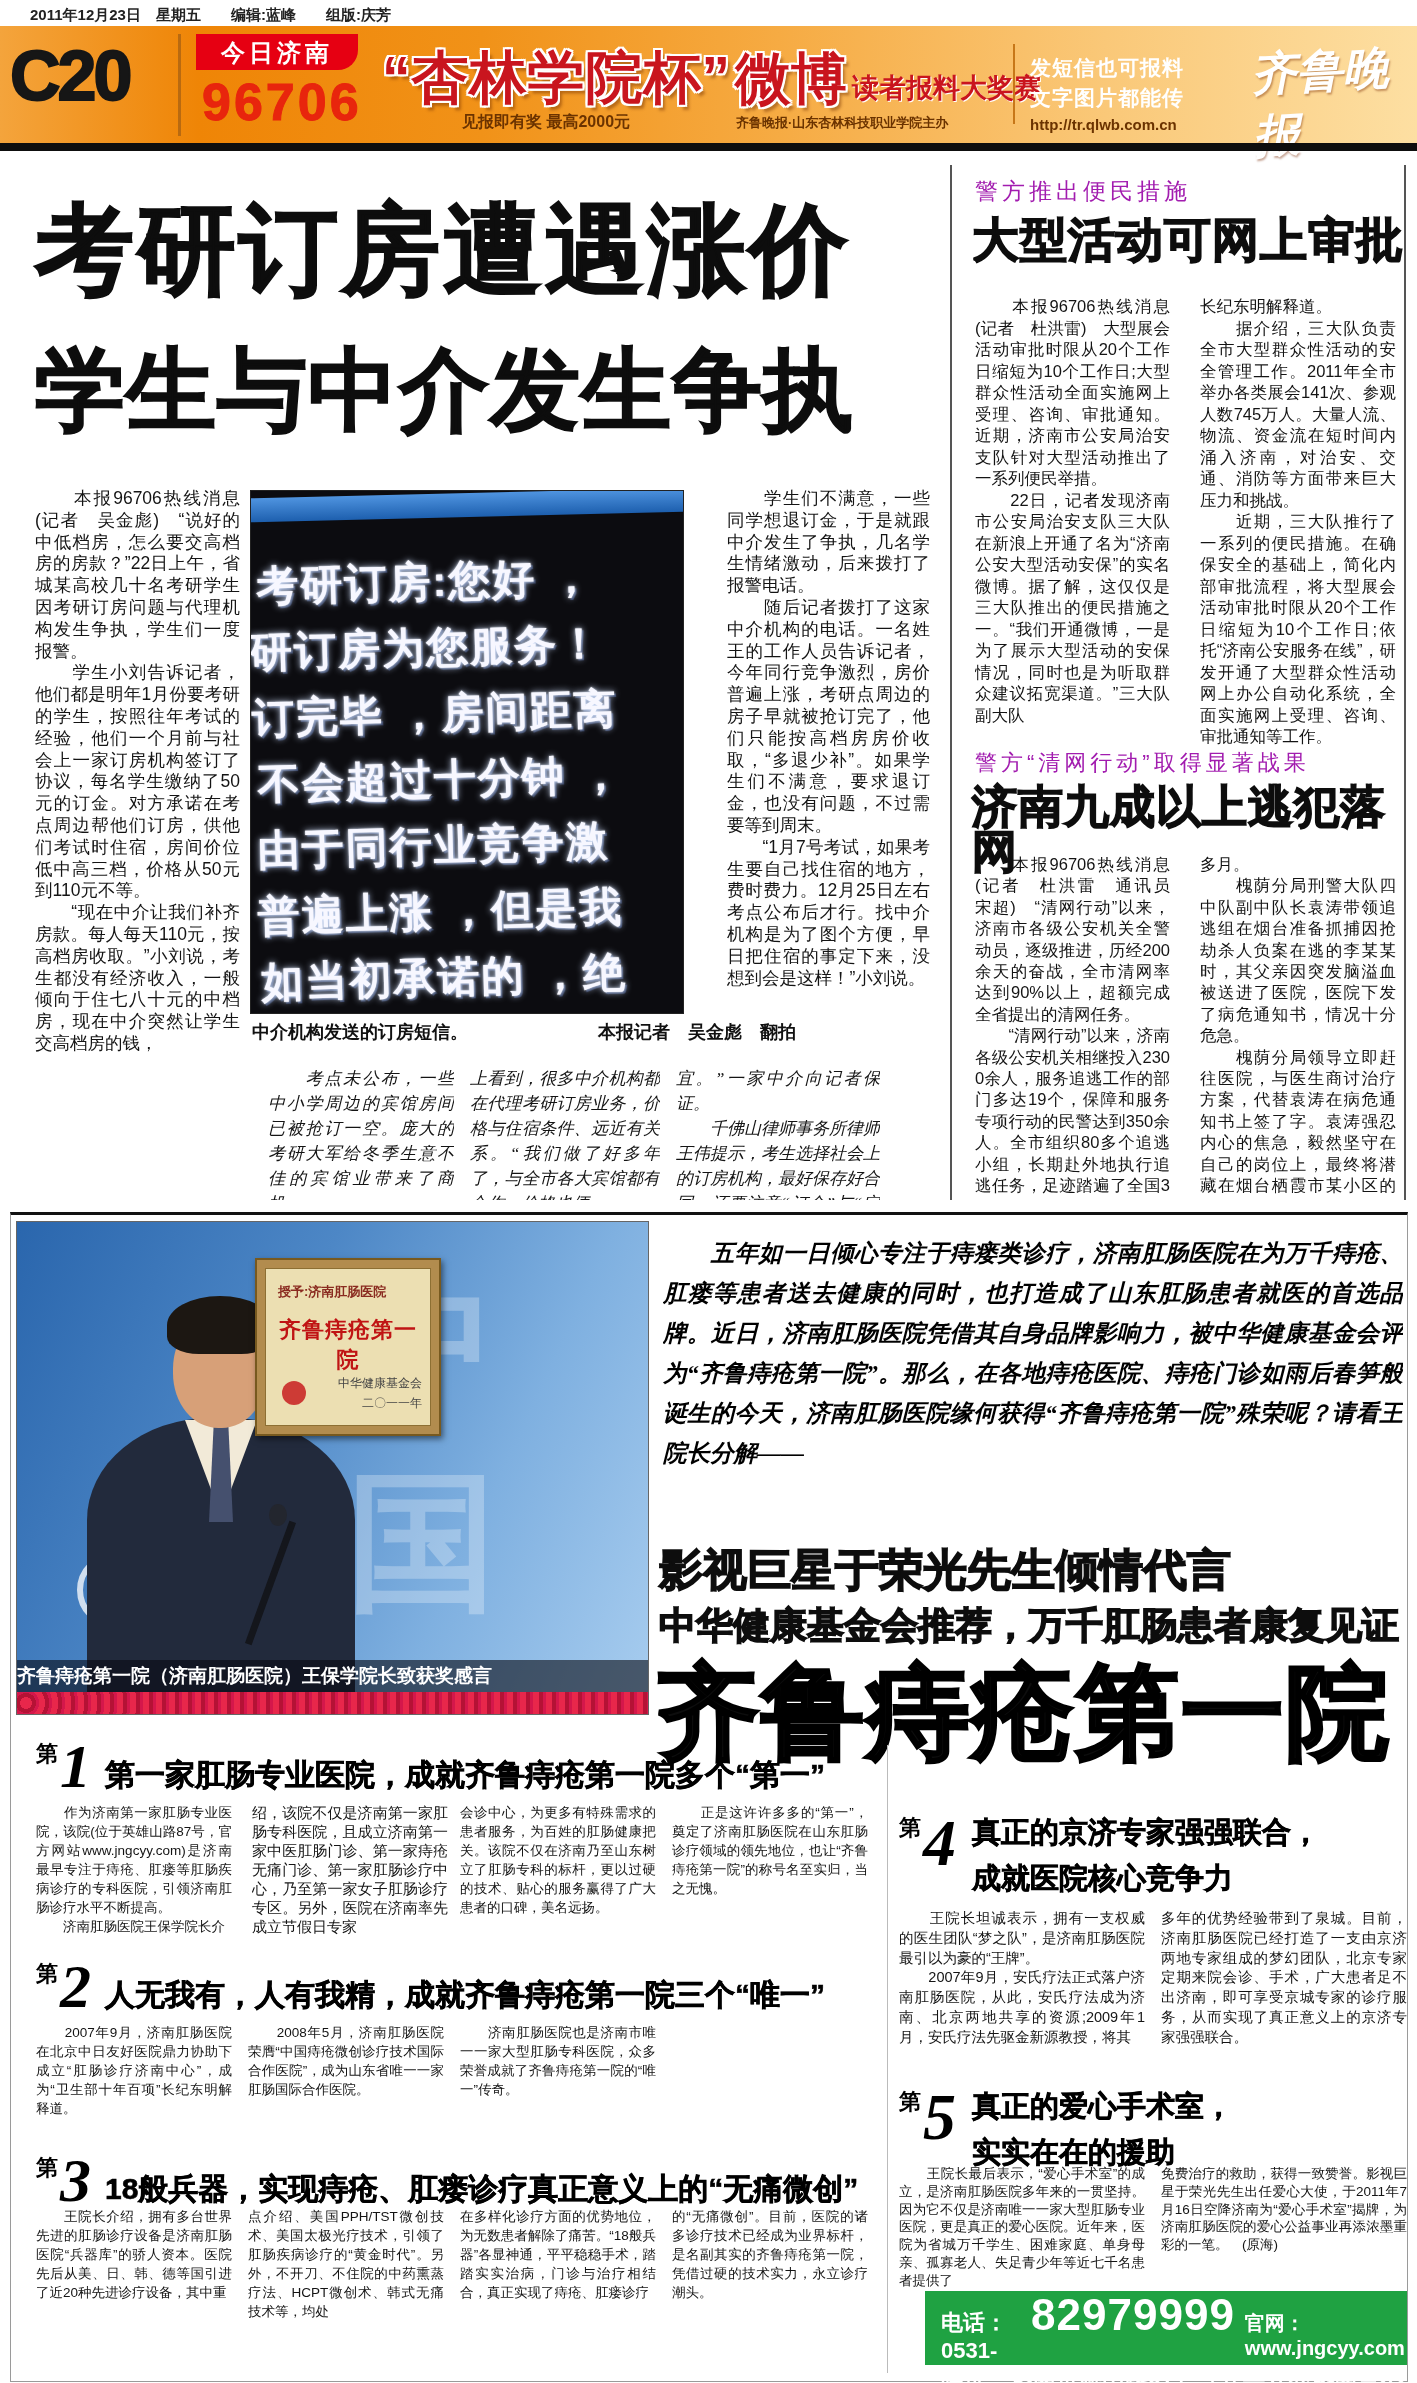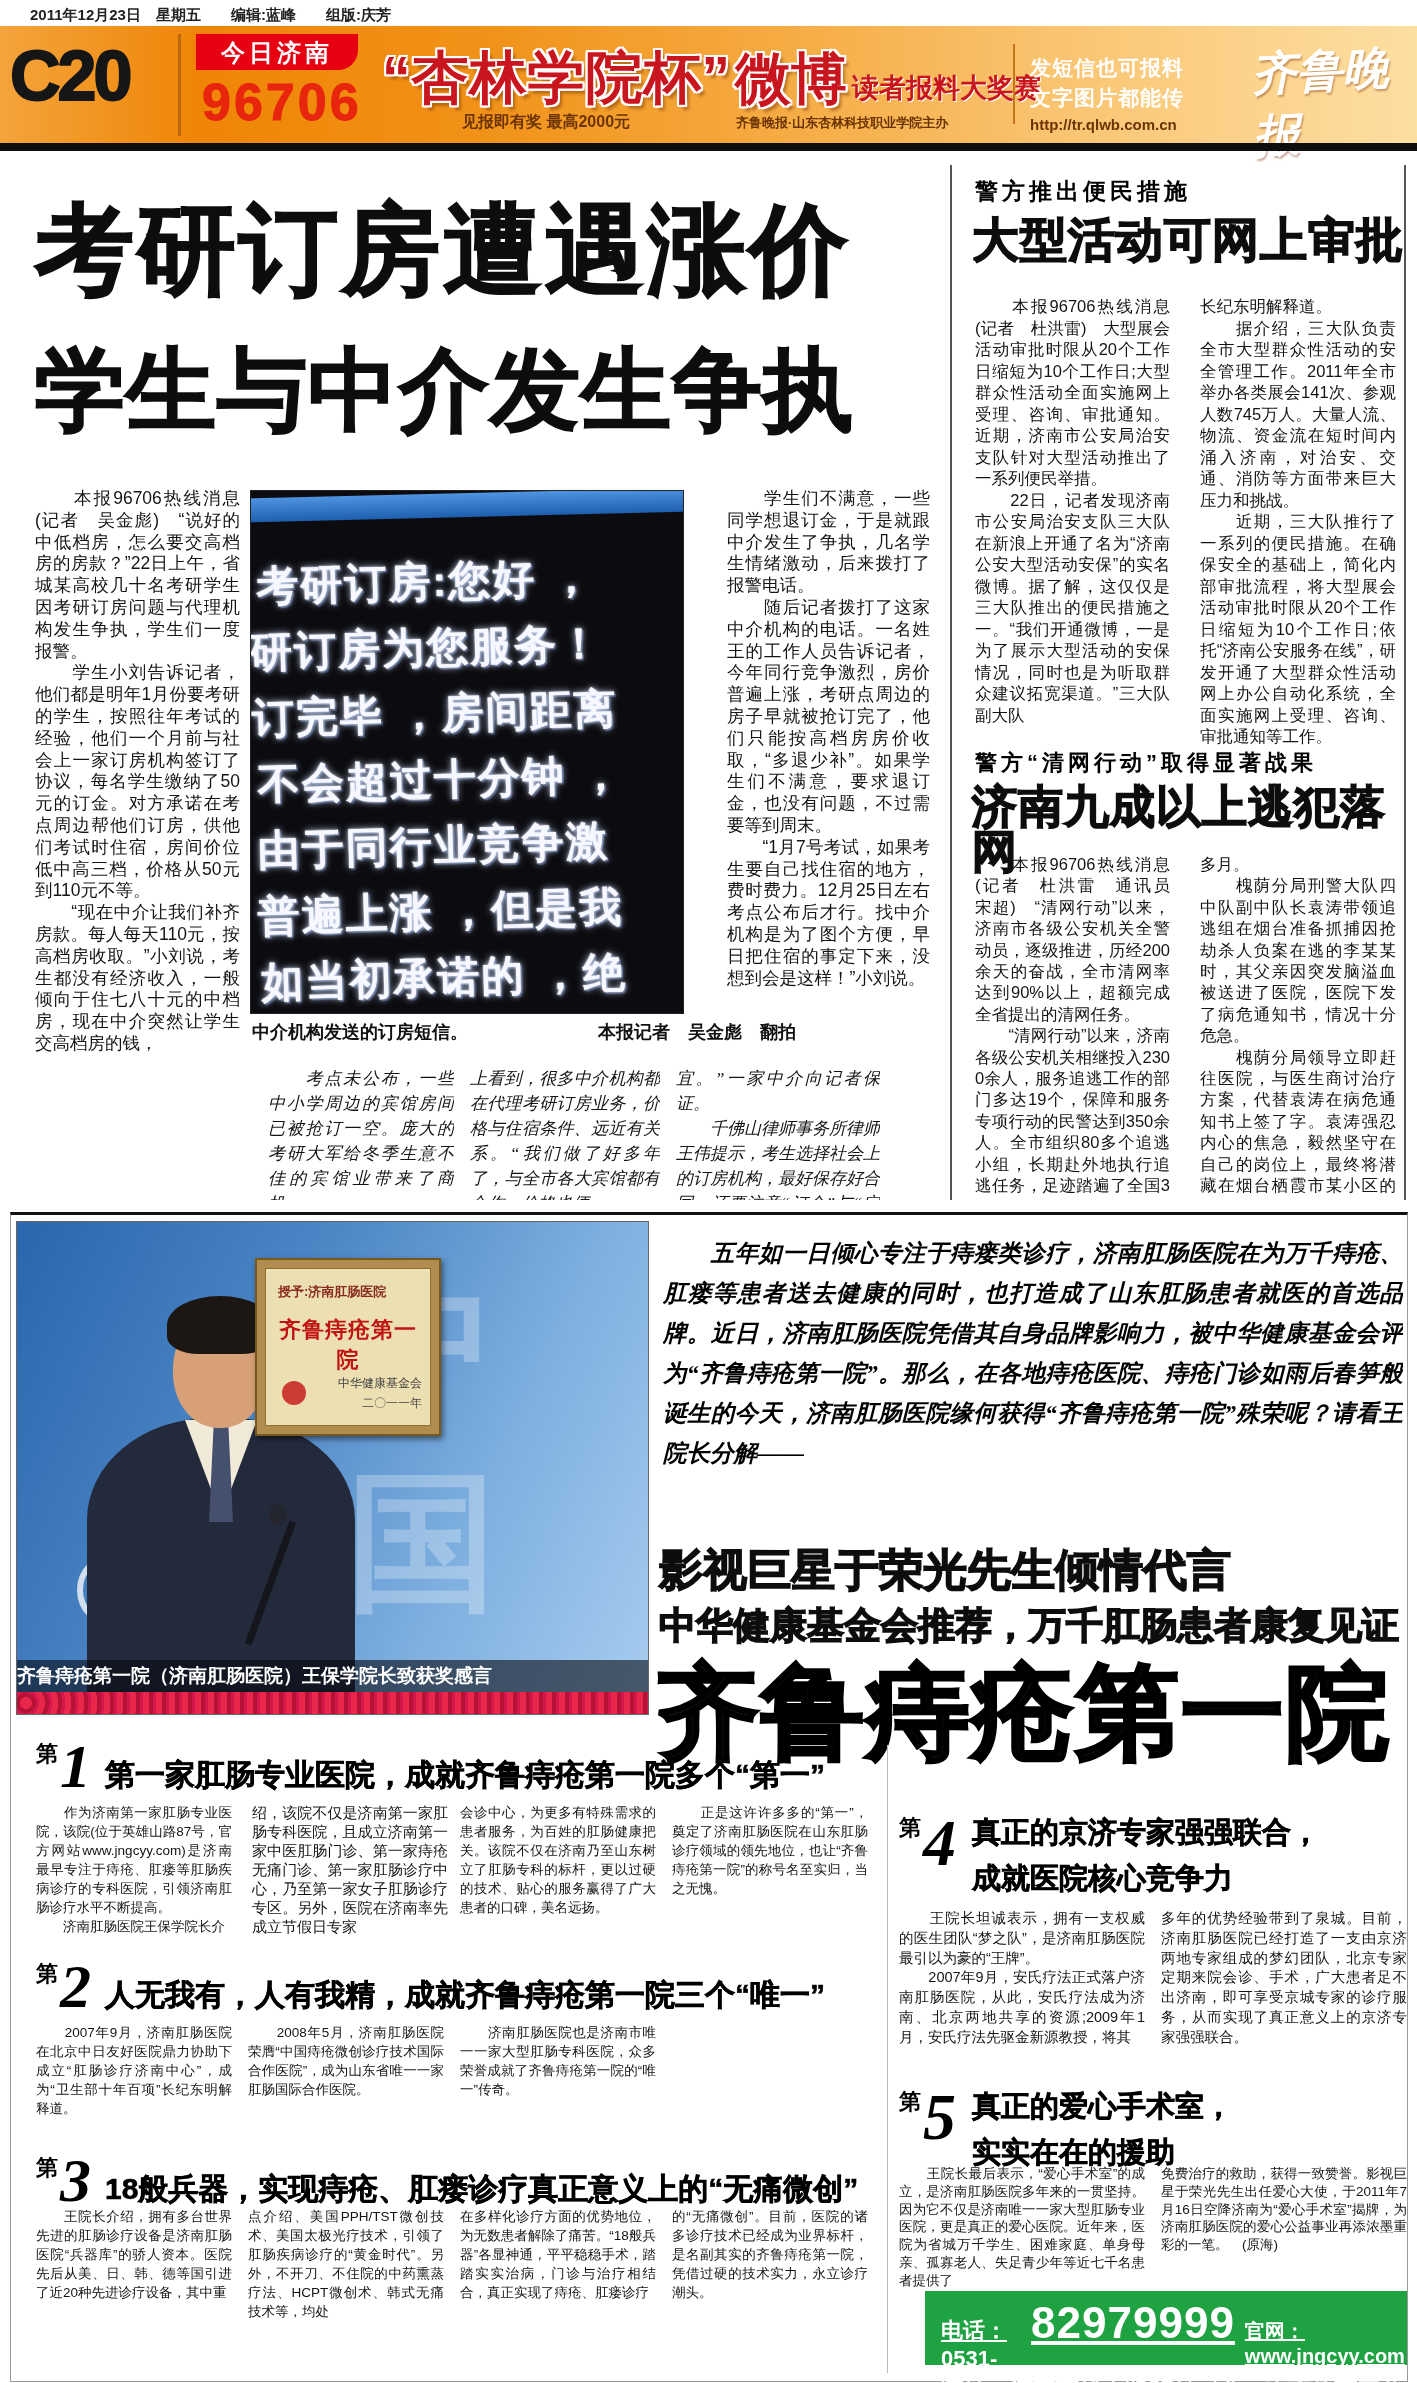--- a/index.html
+++ b/index.html
@@ -1,20 +1,20 @@
 <!DOCTYPE html>
 <html><head>
 <meta charset="utf-8">
 <style>
   html,body{margin:0;padding:0;background:#e9e9e9;}
   .page{position:relative;width:1417px;height:2383px;background:#ffffff;
         font-family:"Liberation Sans",sans-serif;overflow:hidden;margin:0 auto;}
   .abs{position:absolute;}
   .jt{text-align:justify;white-space:pre-wrap;word-break:break-all;overflow:hidden;color:#141414;}
-  .kicker{color:#000000;letter-spacing:4px;font-weight:700;}
+  .kicker{color:#a21caf;letter-spacing:4px;font-weight:400;}
   .blackline{background:#0e0e0e;}
   .hd{font-weight:900;color:#0d0d0d;line-height:1;-webkit-text-stroke:1.5px #0d0d0d;}
   
   .masthead{background:linear-gradient(90deg,#f4a43c 0%,#ef8506 14%,#f19218 34%,#f6ab43 55%,#fac878 78%,#fddfa2 100%);}
   .redoutline{color:#c9151e;font-weight:900;
      text-shadow:2px 0 0 #fff,-2px 0 0 #fff,0 2px 0 #fff,0 -2px 0 #fff,2px 2px 0 #fff,-2px -2px 0 #fff,-2px 2px 0 #fff,2px -2px 0 #fff,4px 5px 3px rgba(110,45,0,.45);}
   .whitebold{color:#fff;font-weight:700;}
   
   .phone{background:#0c0c10;overflow:hidden;border:1px solid #222;}
   .phone .glowline{position:absolute;color:#f7f7ff;font-weight:700;font-size:42px;letter-spacing:2px;white-space:nowrap;
@@ -203,21 +203,21 @@
       <span style="font-size:22px;font-weight:700;">第</span>
       <span class="secdigit" style="font-size:66px;margin:0 16px 0 2px;">5</span>
       <span>
         <span class="sectitle" style="display:block;font-size:29px;">真正的爱心手术室，</span>
         <span class="sectitle" style="display:block;font-size:29px;margin-top:6px;">实实在在的援助</span>
       </span>
     </div>
     <div class="abs jt" style="left:888px;top:950px;width:246px;height:122px;font-size:13.5px;line-height:17.8px;">　　王院长最后表示，“爱心手术室”的成立，是济南肛肠医院多年来的一贯坚持。因为它不仅是济南唯一一家大型肛肠专业医院，更是真正的爱心医院。近年来，医院为省城万千学生、困难家庭、单身母亲、孤寡老人、失足青少年等近七千名患者提供了</div>
     <div class="abs jt" style="left:1150px;top:950px;width:246px;height:122px;font-size:13.5px;line-height:17.8px;">免费治疗的救助，获得一致赞誉。影视巨星于荣光先生出任爱心大使，于2011年7月16日空降济南为“爱心手术室”揭牌，为济南肛肠医院的爱心公益事业再添浓墨重彩的一笔。　(原海)</div>
 
-    <div class="abs greenbar" style="left:914px;top:1076px;width:482px;height:74px;box-sizing:border-box;padding:12px 0 0 16px;text-decoration:underline;">
+    <div class="abs greenbar" style="left:914px;top:1076px;width:482px;height:74px;box-sizing:border-box;padding:4px 0 0 16px;">
       <div style="display:flex;align-items:baseline;">
         <span style="font-size:22px;font-weight:700;">电话：0531-</span>
         <span style="font-size:44px;font-weight:900;letter-spacing:1px;line-height:.9;">82979999</span>
         <span style="font-size:20px;font-weight:700;margin-left:10px;">官网：www.jngcyy.com</span>
       </div>
       <div style="font-size:23px;font-weight:700;margin-top:2px;">院址：济南英雄山路87号（八一立交桥南三公里路西）</div>
     </div>
   </div>
 
 </div>

